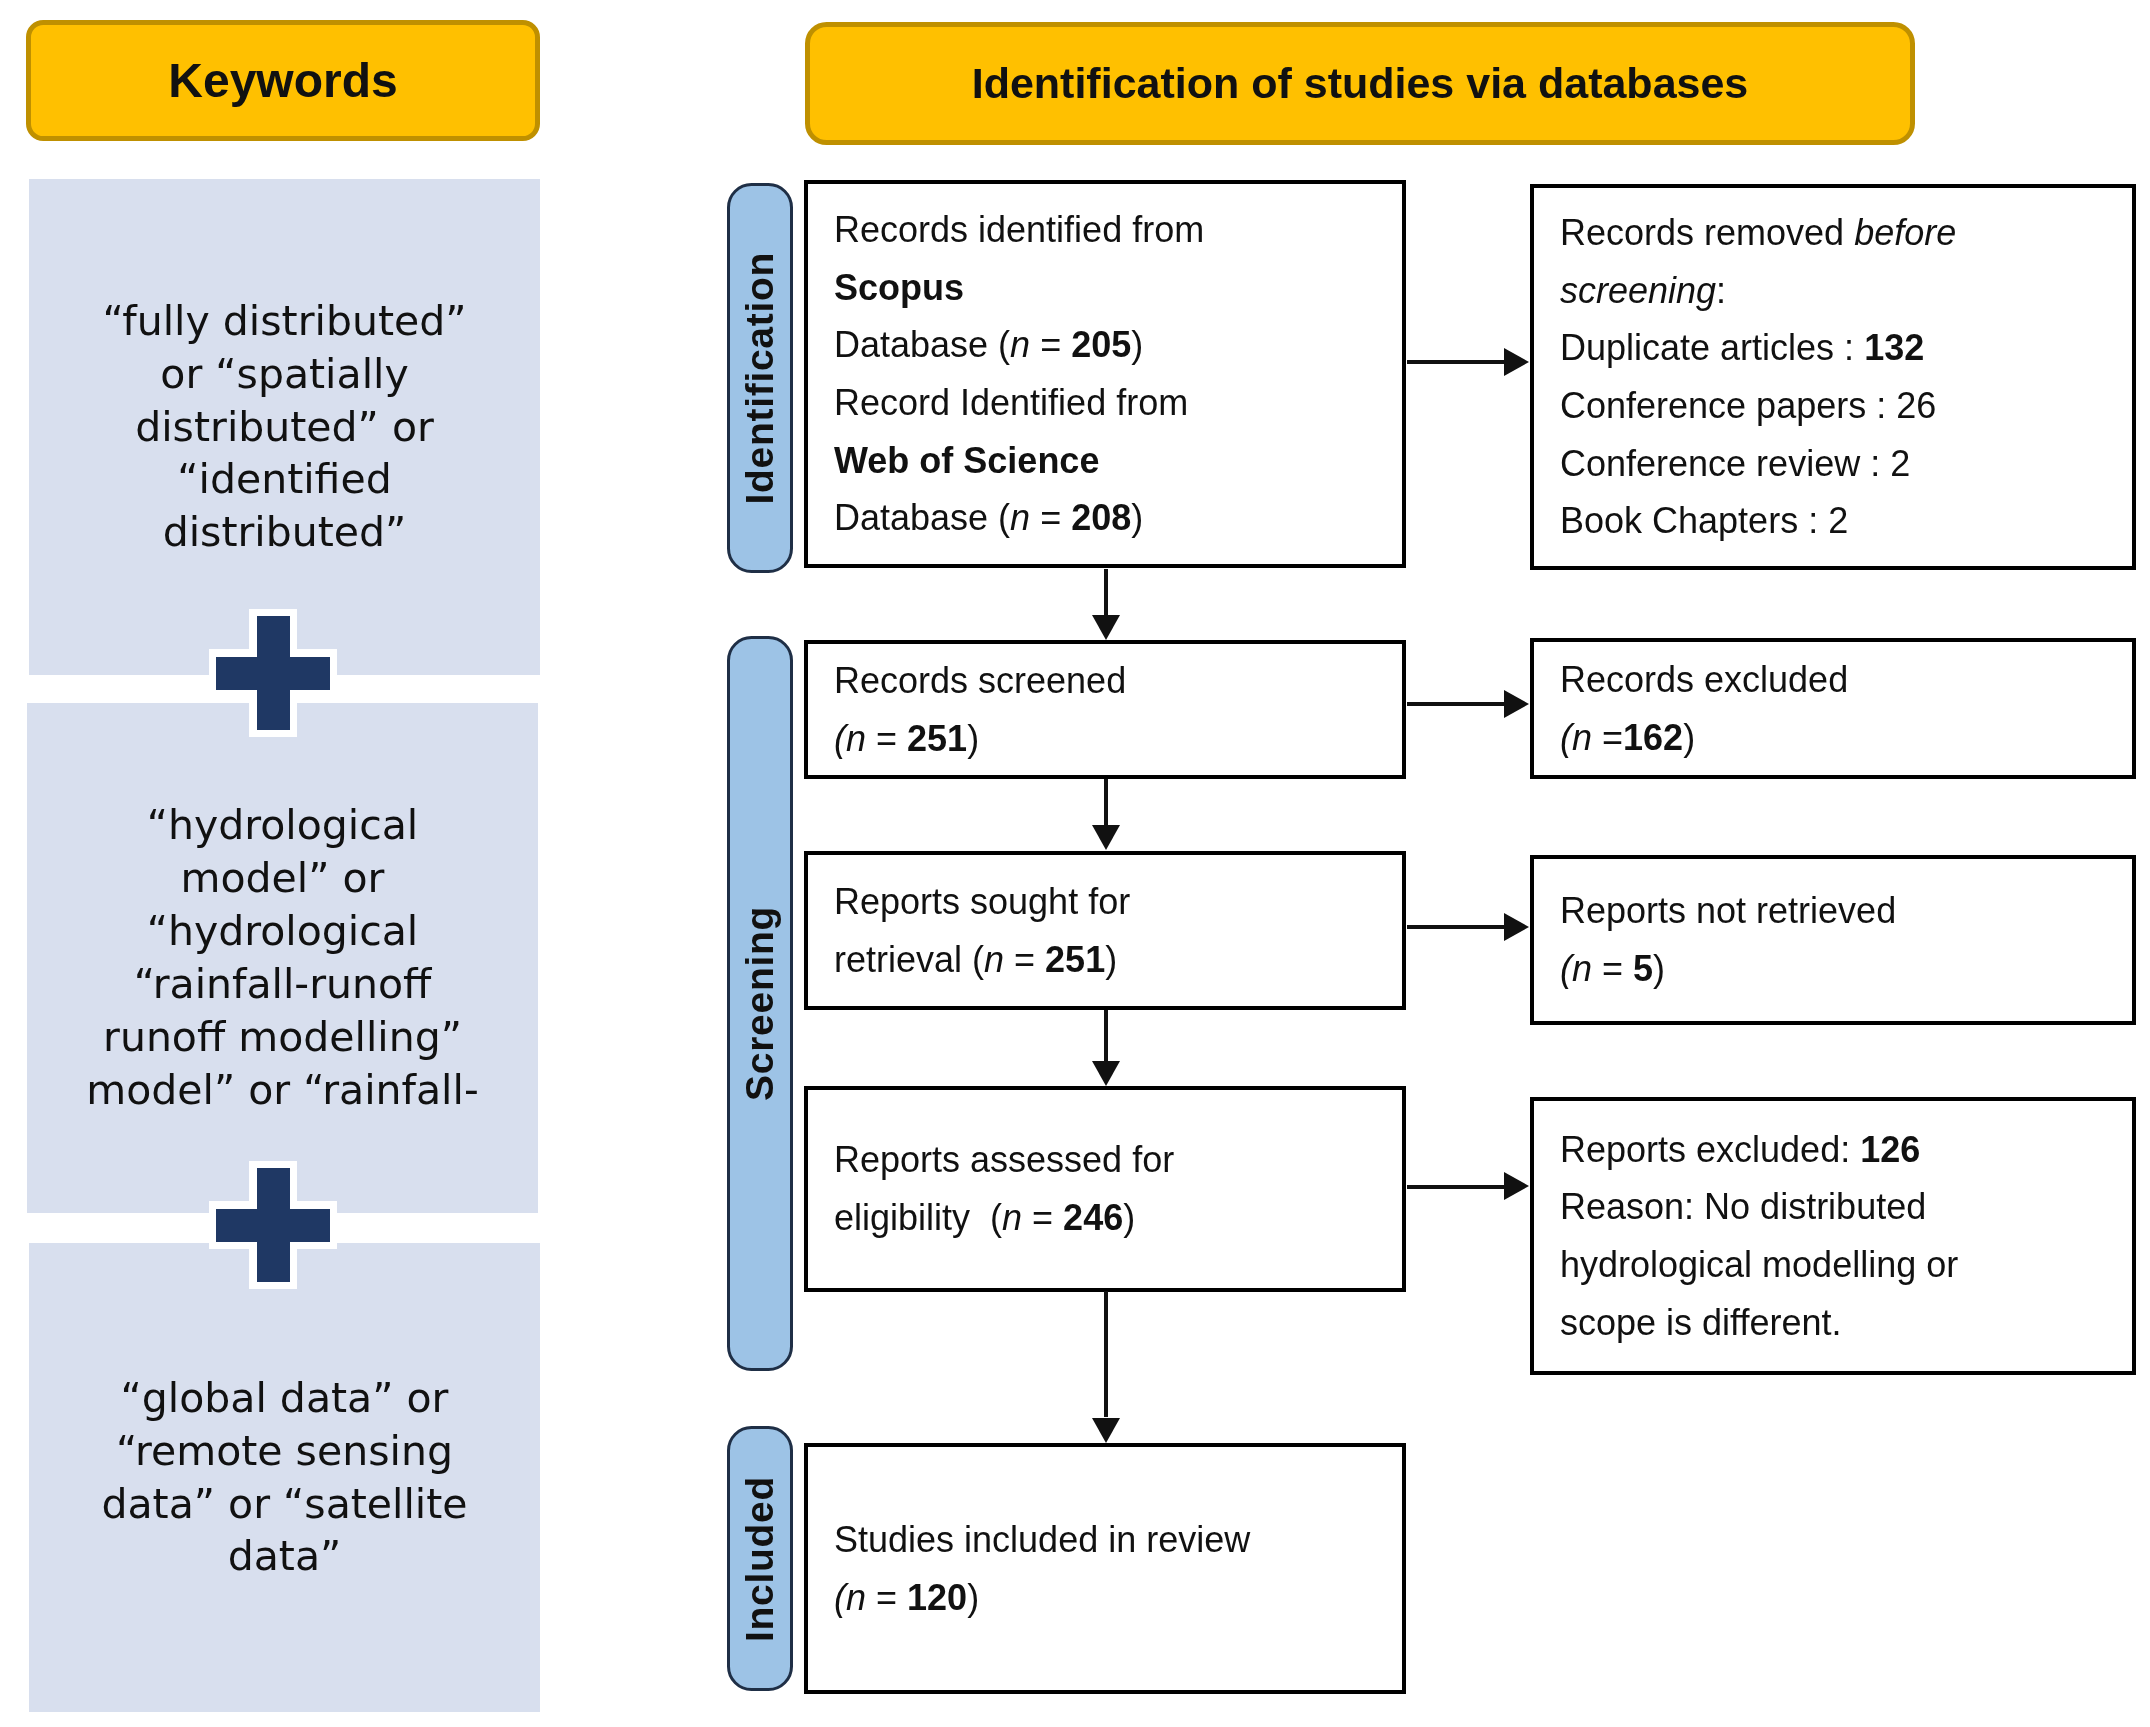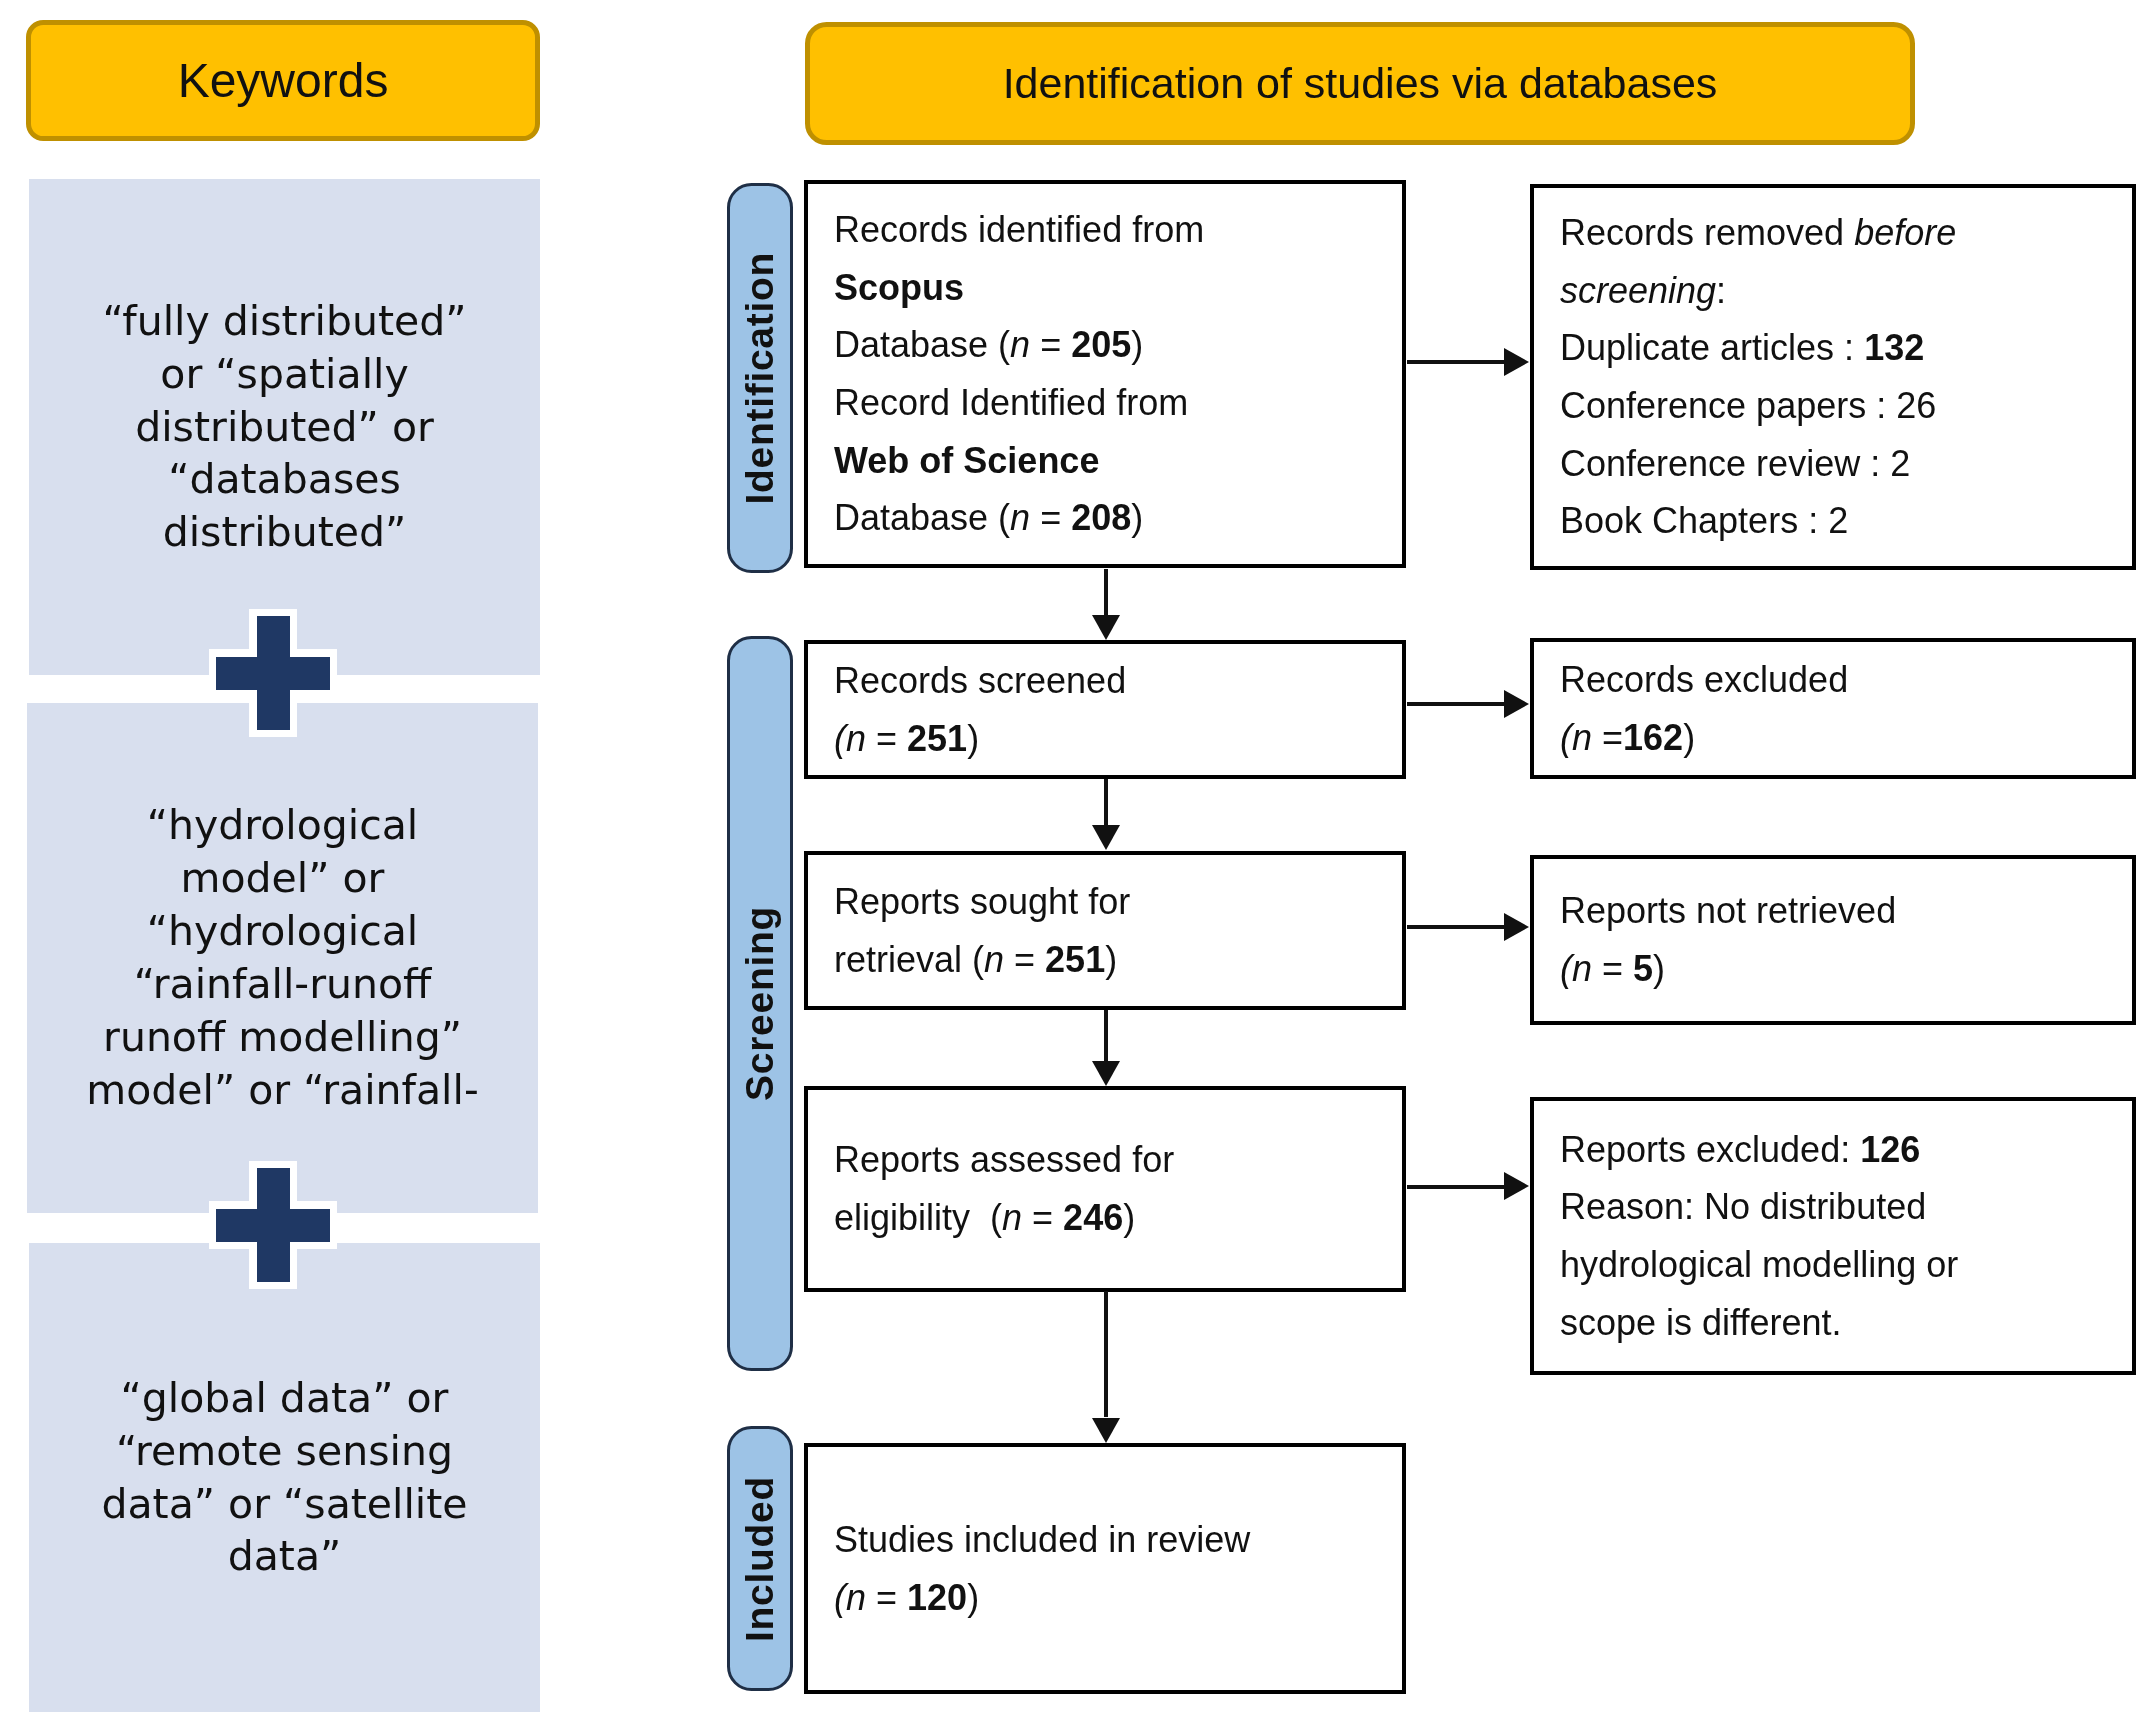--- a/index.html
+++ b/index.html
@@ -2,21 +2,21 @@
 <html style="font-size:11.5px"><head>
 <meta charset="utf-8">
 <style>
   html,body{margin:0;padding:0;background:#ffffff;}
   .canvas{position:relative;width:2151px;height:1727px;background:#ffffff;overflow:hidden;
           color:#111;font-family:"Liberation Sans",sans-serif;}
   .abs{position:absolute;box-sizing:border-box;}
 
   
   .hdr{background:#FFC000;border:5px solid #BF9000;border-radius:21.6px;
-       display:flex;align-items:center;justify-content:center;font-weight:400;}
+       display:flex;align-items:center;justify-content:center;font-weight:700;}
   .kw-hdr{left:26px;top:20px;width:514px;height:121px;font-size:48px;border-radius:17.3px;}
   .fl-hdr{left:805px;top:21.6px;width:1110px;height:123px;font-size:43px;}
 
   
   .kwbox{background:#D8DFEE;display:flex;flex-direction:column;justify-content:center;
          text-align:center;font-family:"DejaVu Sans",sans-serif;font-size:41px;line-height:1.29;}
   .kw1{left:29px;top:179px;width:511px;height:496px;}
   .kw2{left:27px;top:703px;width:511px;height:510px;}
   .kw3{left:29px;top:1243px;width:511px;height:469px;}
 
@@ -72,21 +72,21 @@
 <div class="canvas">
 
   <div class="abs hdr kw-hdr">
     <span>Keywords</span>
   </div>
 
   <div class="abs kwbox kw1">
       <div class="tl"><span>“fully distributed”</span></div>
       <div class="tl"><span>or “spatially</span></div>
       <div class="tl"><span>distributed” or</span></div>
-      <div class="tl"><span>“databases</span></div>
+      <div class="tl"><span>“identified</span></div>
       <div class="tl"><span>distributed”</span></div>
     </div>
 
   <div class="abs plus plus1">
     <div class="po-v"></div>
     <div class="po-h"></div>
     <div class="pi-v"></div>
     <div class="pi-h"></div>
   </div>
 

